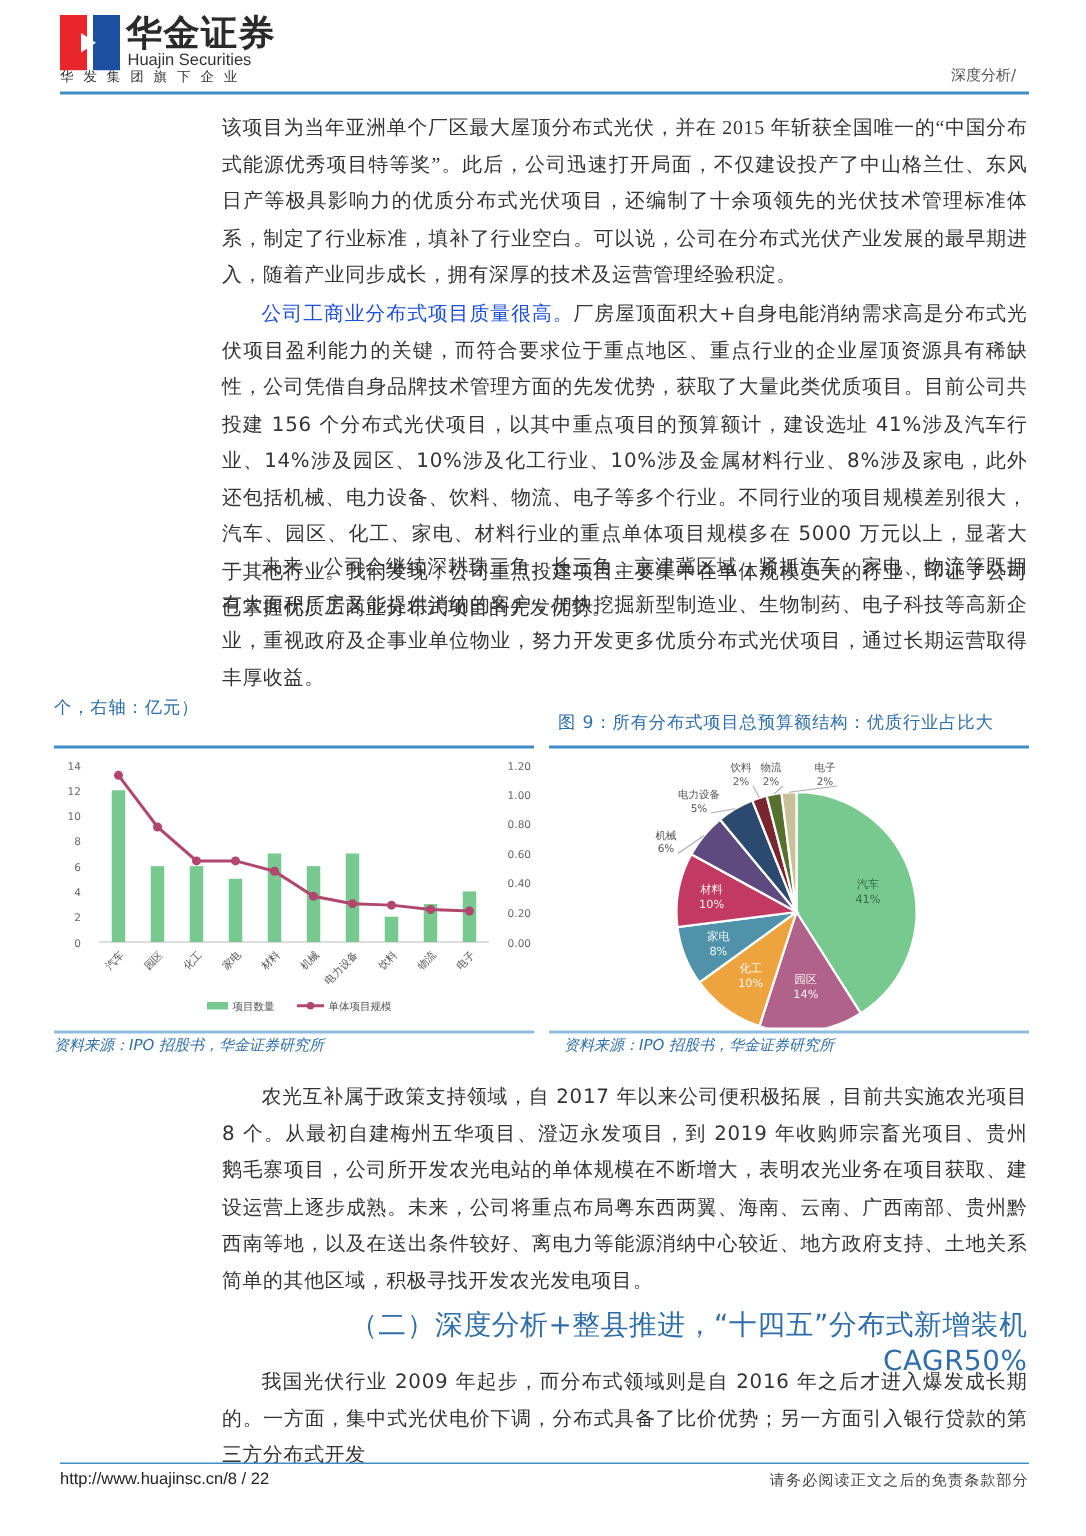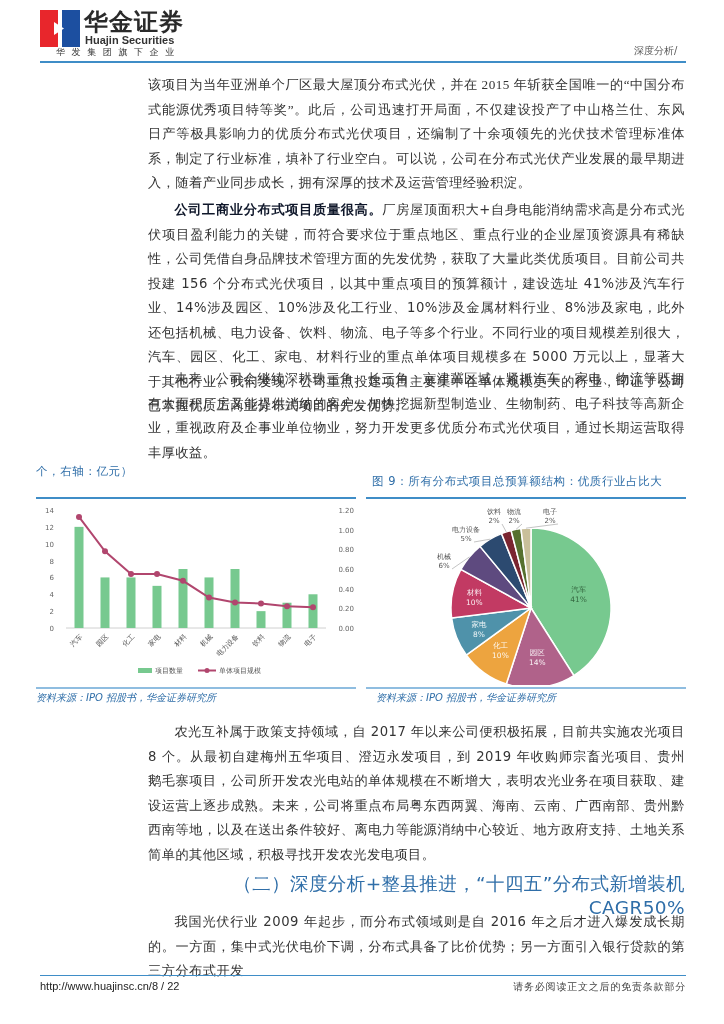--- a/index.html
+++ b/index.html
@@ -4,28 +4,28 @@
 <style>
   * { margin: 0; padding: 0; box-sizing: border-box; }
   html, body { width: 724px; height: 1024px; background: #ffffff; overflow: hidden; }
   body { position: relative; font-family: "DejaVu Sans", "Liberation Sans", sans-serif; color: #333333; }
 
   .abs { position: absolute; }
 
   
   .logo-mark { left: 40px; top: 10px; width: 40px; height: 37px; }
   .logo-cn { left: 84px; top: 8px; font-size: 24px; font-weight: bold; color: #2a2a2a; letter-spacing: 1px; line-height: 28px; }
-  .logo-en { left: 85px; top: 34px; font-size: 11px; font-weight: bold; color: #333; font-family: "Liberation Sans", sans-serif; line-height: 12px; }
-  .tagline { left: 40px; top: 46px; font-size: 9px; color: #333; letter-spacing: 6.6px; line-height: 12px; margin-left: 16px; }
+  .logo-en { left: 85px; top: 34px; font-size: 11px; font-weight: normal; color: #333; font-family: "Liberation Sans", sans-serif; line-height: 12px; }
+  .tagline { left: 40px; top: 46px; font-size: 9px; color: #333; letter-spacing: 6.6px; line-height: 12px; }
   .doc-type { left: 634px; top: 45px; font-size: 10px; color: #555; line-height: 12px; }
   .header-rule { left: 40px; top: 61px; width: 646px; height: 2px; background: #3f8dc7; }
 
   
   .para { left: 148px; width: 537px; font-size: 13.2px; line-height: 24.5px; color: #333; text-align: justify; letter-spacing: 0.5px; }
-  .para b { font-weight: bold; color: #0f172a; }
+  .para b { font-weight: normal; color: #1d4ed8; }
   .indent { text-indent: 2em; }
 
   
   .fig-cap { font-size: 11.5px; color: #2f6ea8; line-height: 22px; letter-spacing: 0.6px; }
   .fig-rule { height: 2px; background: #3f8dc7; }
   .src-rule { height: 2px; background: #8fbde0; }
   .src { font-size: 10px; color: #2f6ea8; font-style: italic; line-height: 12px; }
 
   
   .sec-heading { left: 160px; top: 872px; width: 525px; font-size: 18.5px; color: #2f6ea8; line-height: 24px; text-align: right; letter-spacing: 0.4px; }

